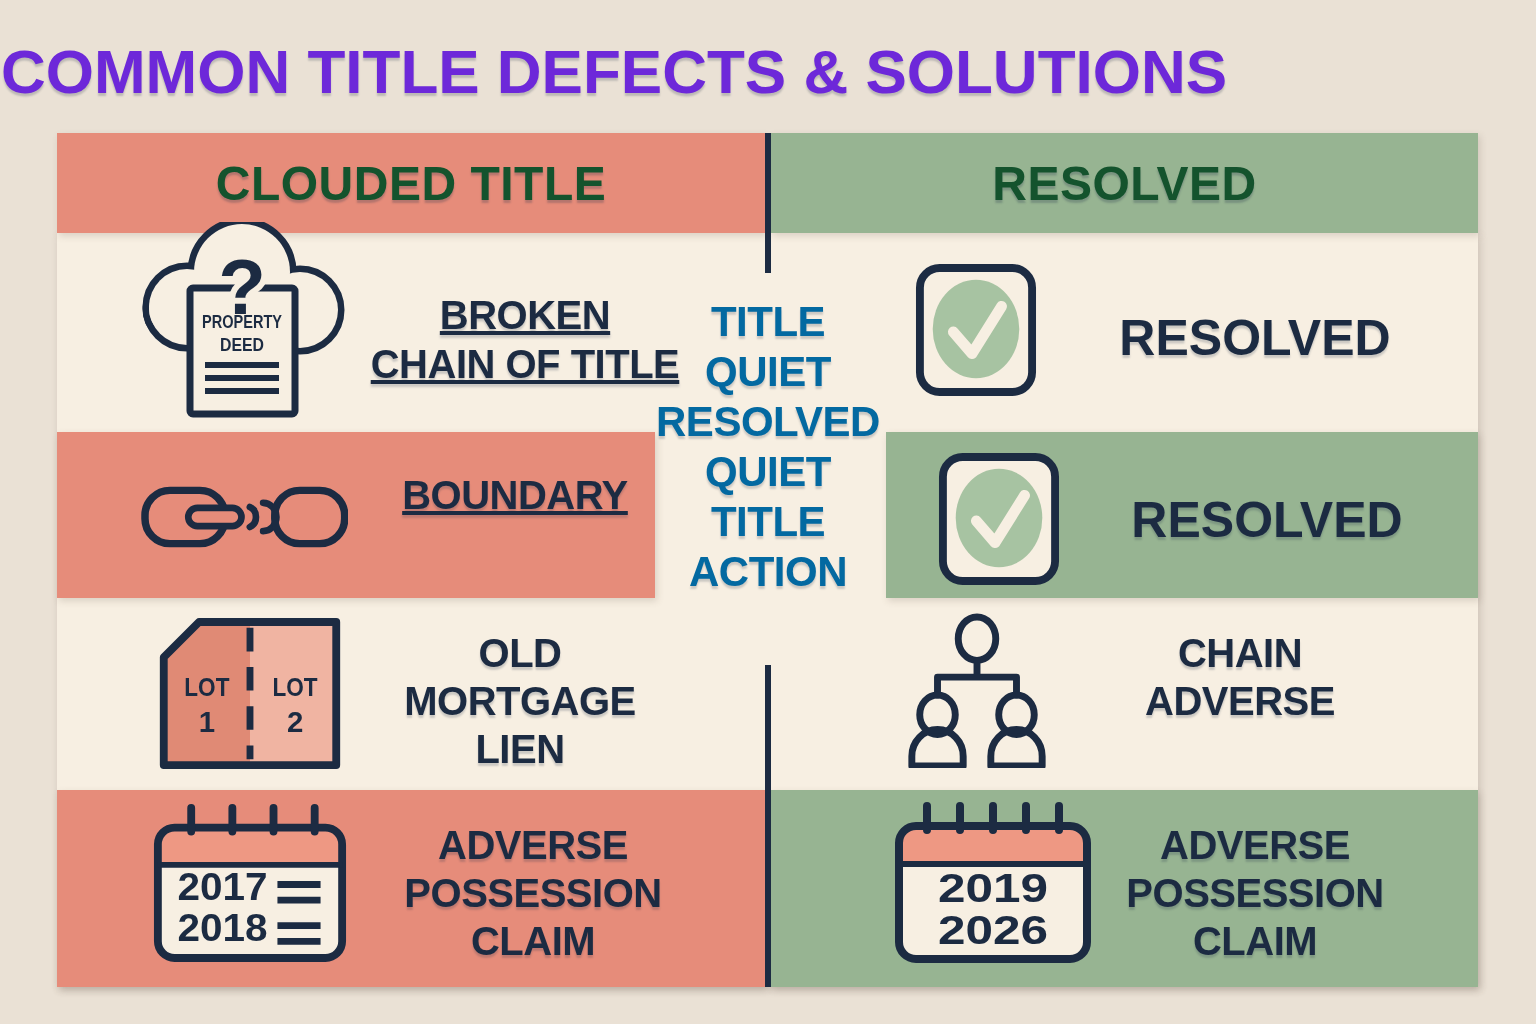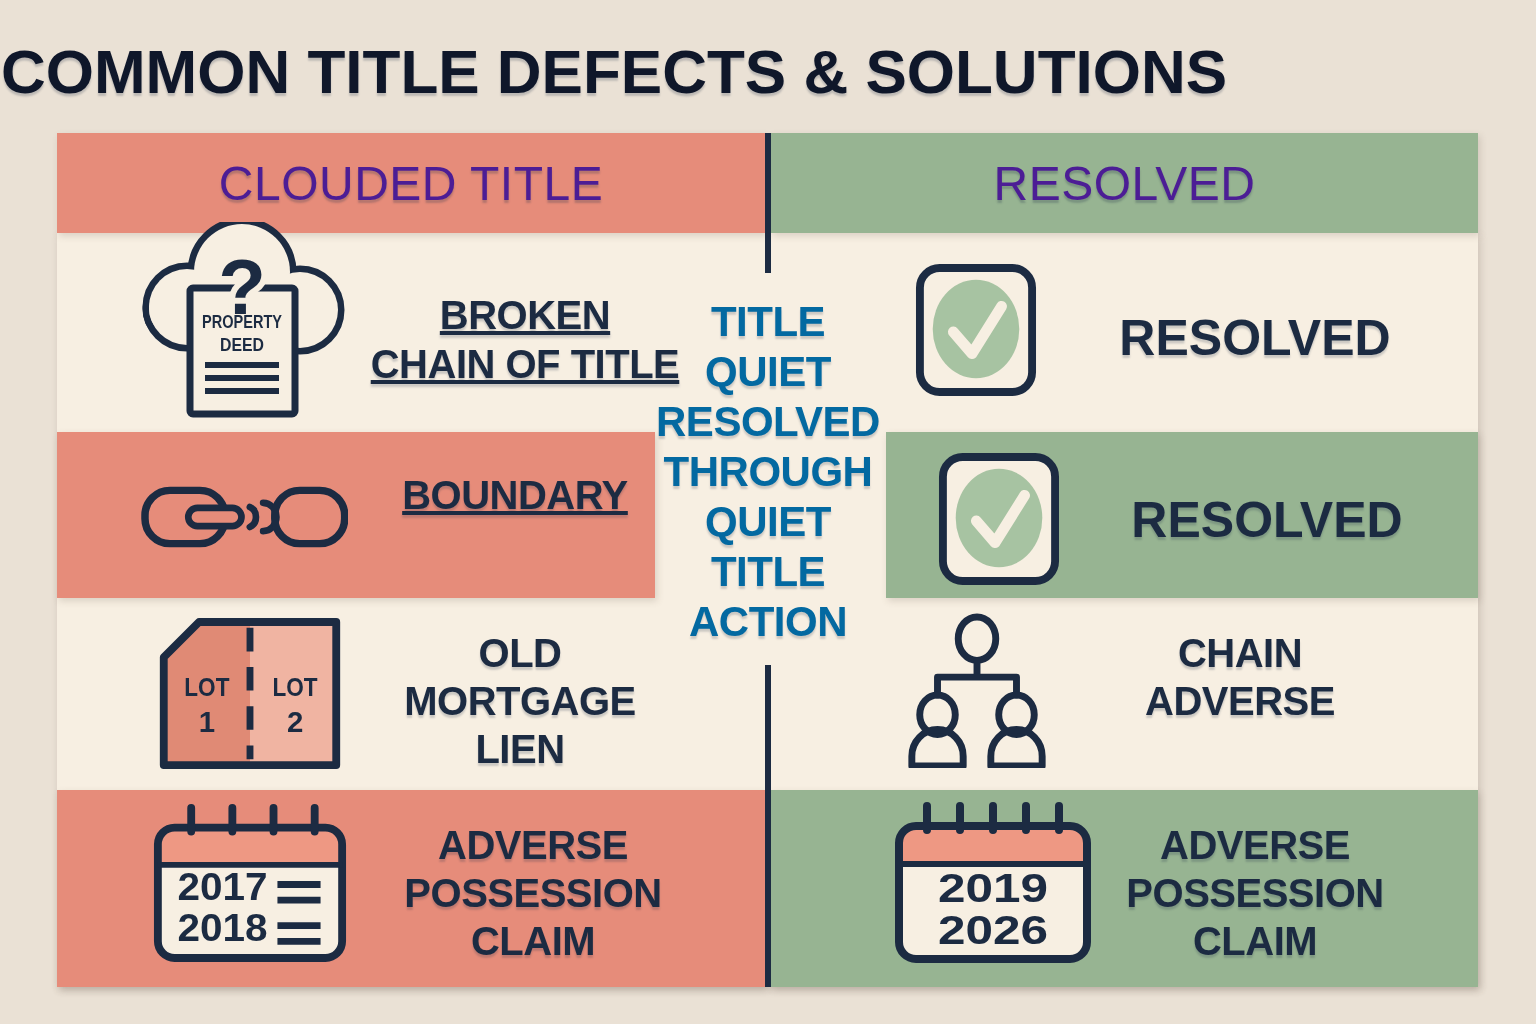--- a/index.html
+++ b/index.html
@@ -5,29 +5,29 @@
   html,body { margin:0; padding:0; }
   .canvas {
     position:relative; width:1536px; height:1024px; overflow:hidden;
     background:#eae1d5;
     font-family:"Liberation Sans", sans-serif;
     color:#1f2e46;
   }
   .title {
     position:absolute; left:0; top:36px; width:1228px; margin:0;
     text-align:center; font-size:62px; font-weight:700; letter-spacing:0px;
-    color:#0f172a; text-shadow:0 3px 2px rgba(31,46,70,0.22);
+    color:#6d28d9; text-shadow:0 3px 2px rgba(31,46,70,0.22);
   }
   .panel { position:absolute; box-shadow:2px 3px 7px rgba(90,70,60,0.18); }
   .board   { position:absolute; left:57px; top:233px; width:1421px; height:754px; background:#f7efe2; box-shadow:2px 3px 8px rgba(90,70,60,0.20); }
   .salmon  { background:#e68c7a; }
   .green   { background:#97b492; }
   .hdr-left  { left:57px;  top:133px; width:708px; height:100px; display:flex; align-items:center; justify-content:center; }
   .hdr-right { left:771px; top:133px; width:707px; height:100px; display:flex; align-items:center; justify-content:center; }
-  .hdr-text { font-size:48px; font-weight:400; letter-spacing:0.5px; color:#4c1d95; text-shadow:0 3px 2px rgba(31,46,70,0.25); }
+  .hdr-text { font-size:48px; font-weight:700; letter-spacing:0.5px; color:#14532d; text-shadow:0 3px 2px rgba(31,46,70,0.25); }
   .r2-left  { left:57px;  top:432px; width:598px; height:166px; }
   .r2-right { left:886px; top:432px; width:592px; height:166px; }
   .r4-left  { left:57px;  top:790px; width:708px; height:197px; }
   .r4-right { left:771px; top:790px; width:707px; height:197px; }
   .divider { position:absolute; left:765px; width:6px; background:#1c2b42; }
   .div-a { top:133px; height:140px; }
   .div-b { top:665px; height:322px; }
   .lbl {
     position:absolute; text-align:center; font-weight:700; color:#1c2b42;
     letter-spacing:-0.5px; text-shadow:0 3px 2px rgba(31,46,70,0.20);
@@ -182,19 +182,18 @@
   <div class="lbl lh48" style="left:1085px; top:821px; width:340px;">
     <div>ADVERSE</div>
     <div>POSSESSION</div>
     <div>CLAIM</div>
   </div>
 
   <div class="note">
     <div>TITLE</div>
     <div>QUIET</div>
     <div>RESOLVED</div>
-    <div>THROUGH</div>
     <div>QUIET</div>
     <div>TITLE</div>
     <div>ACTION</div>
   </div>
 
 </div>
 
 </body></html>

